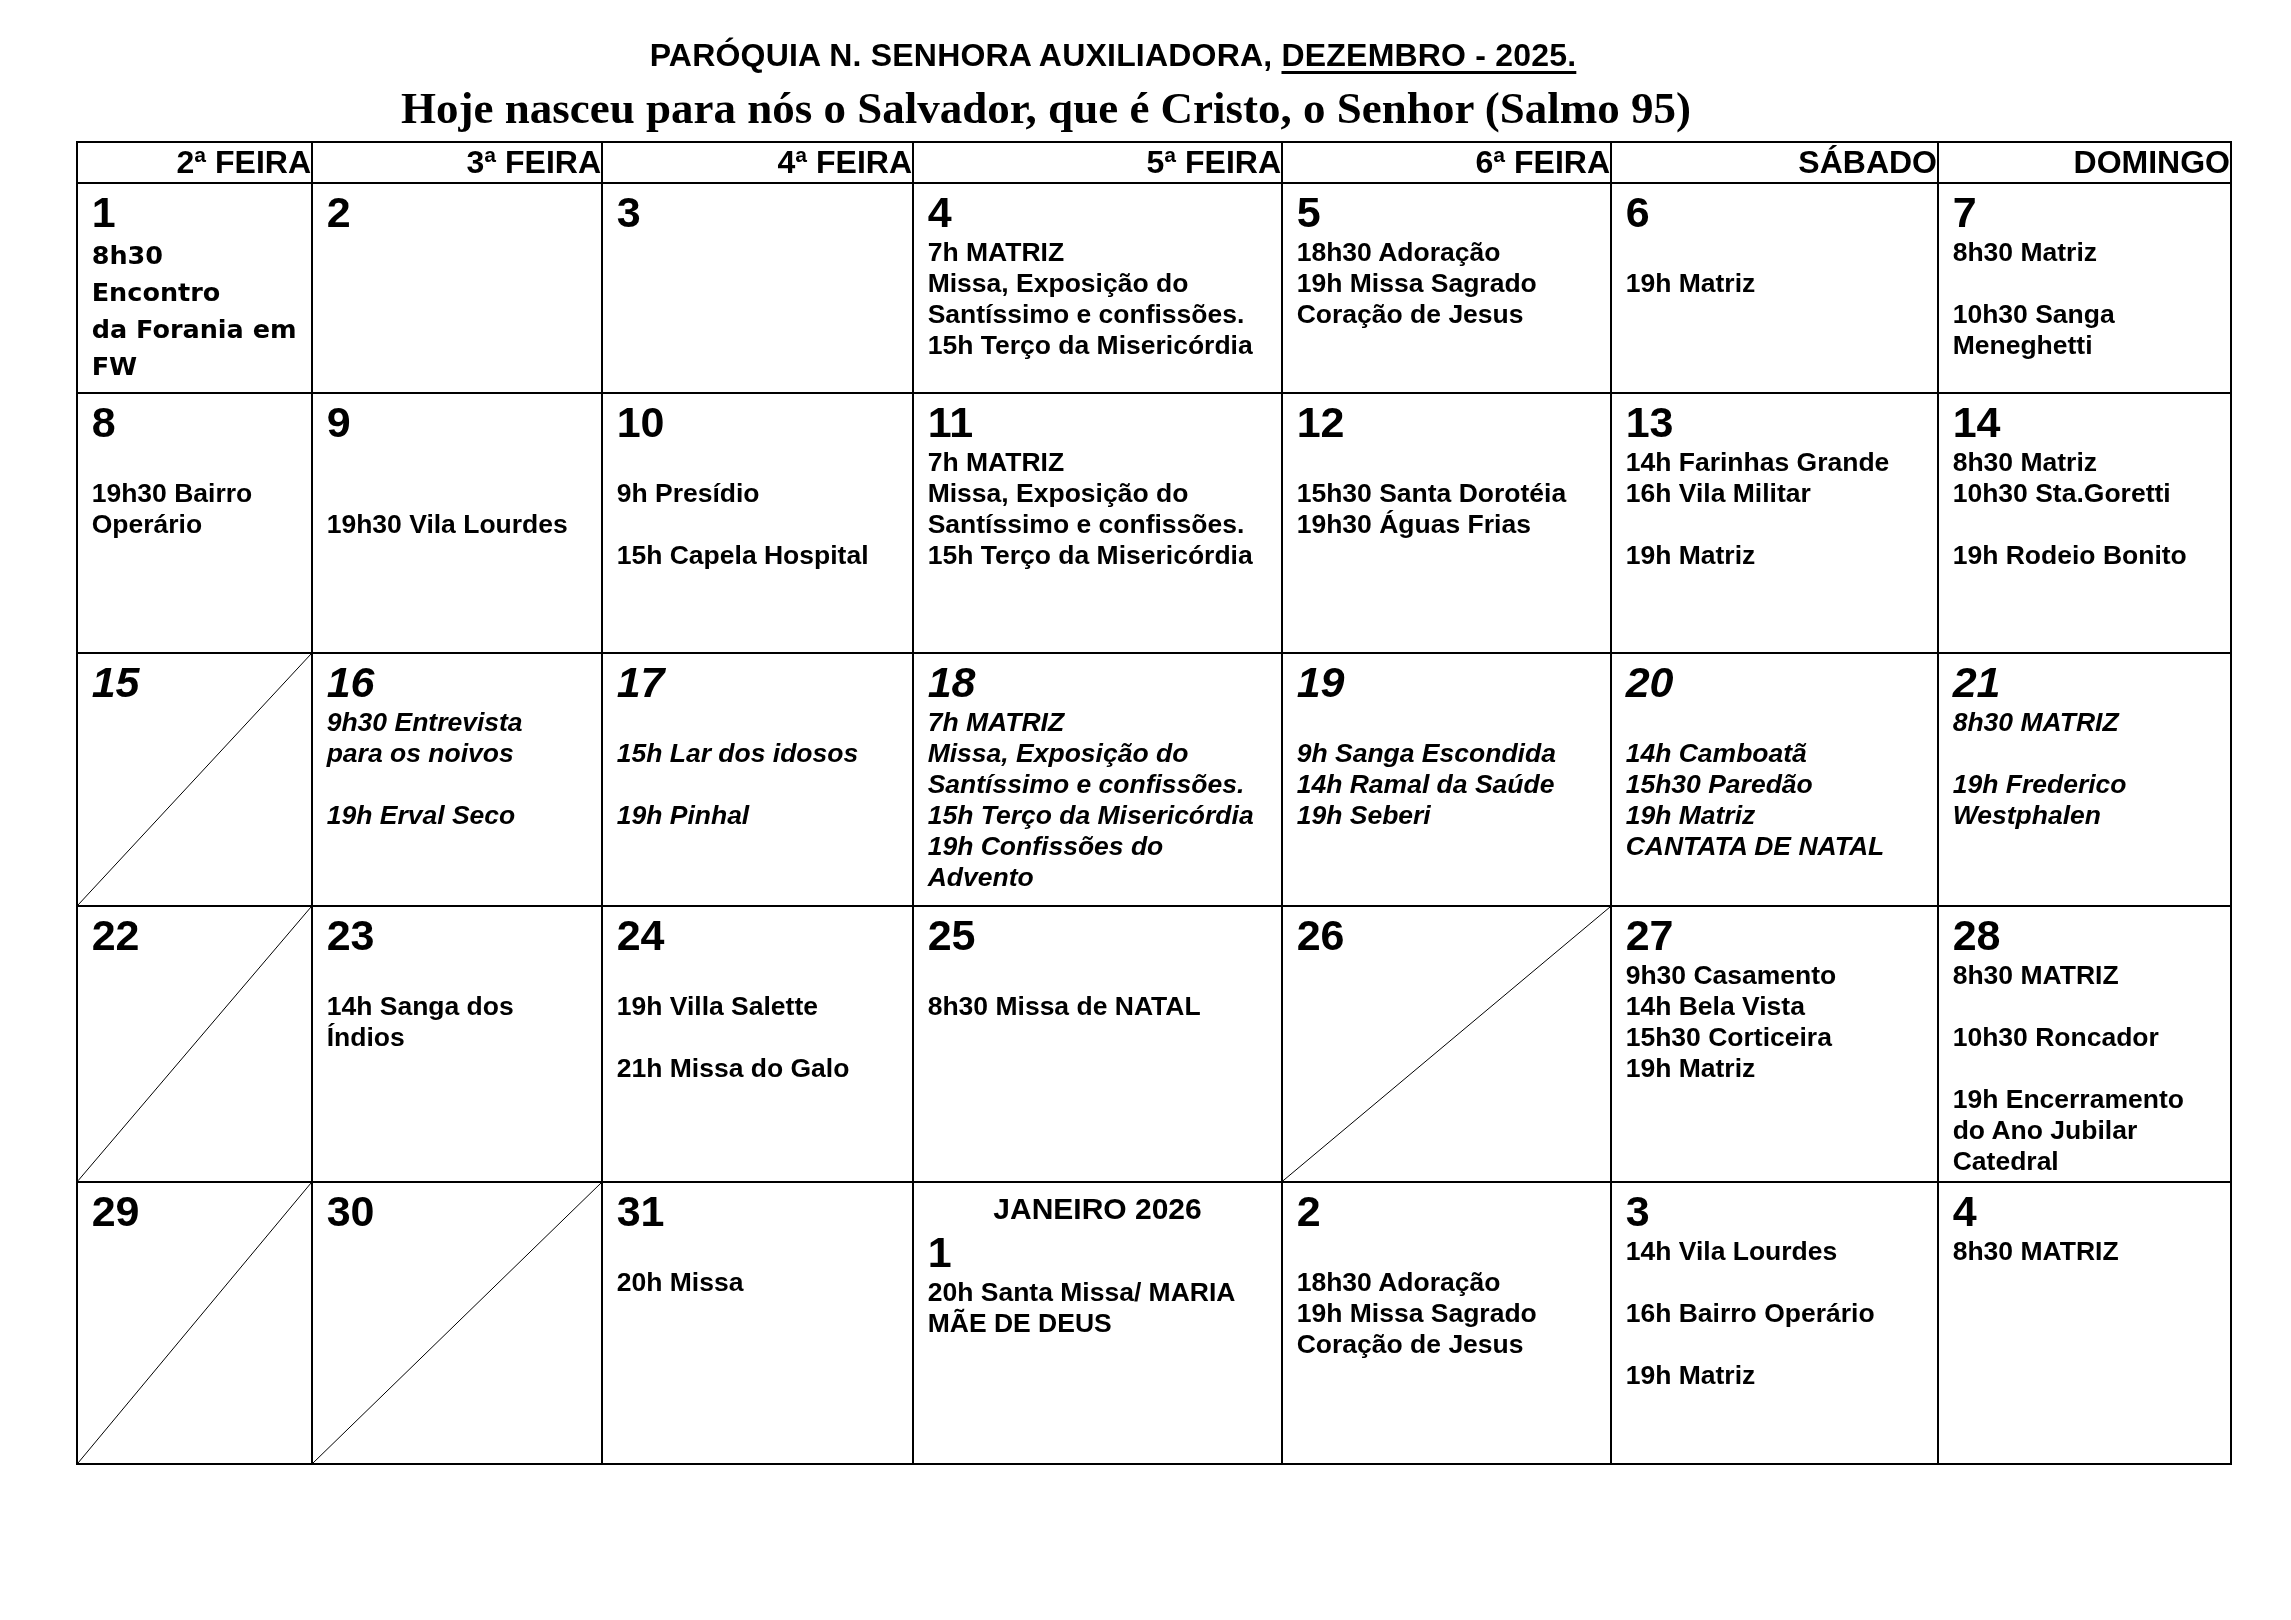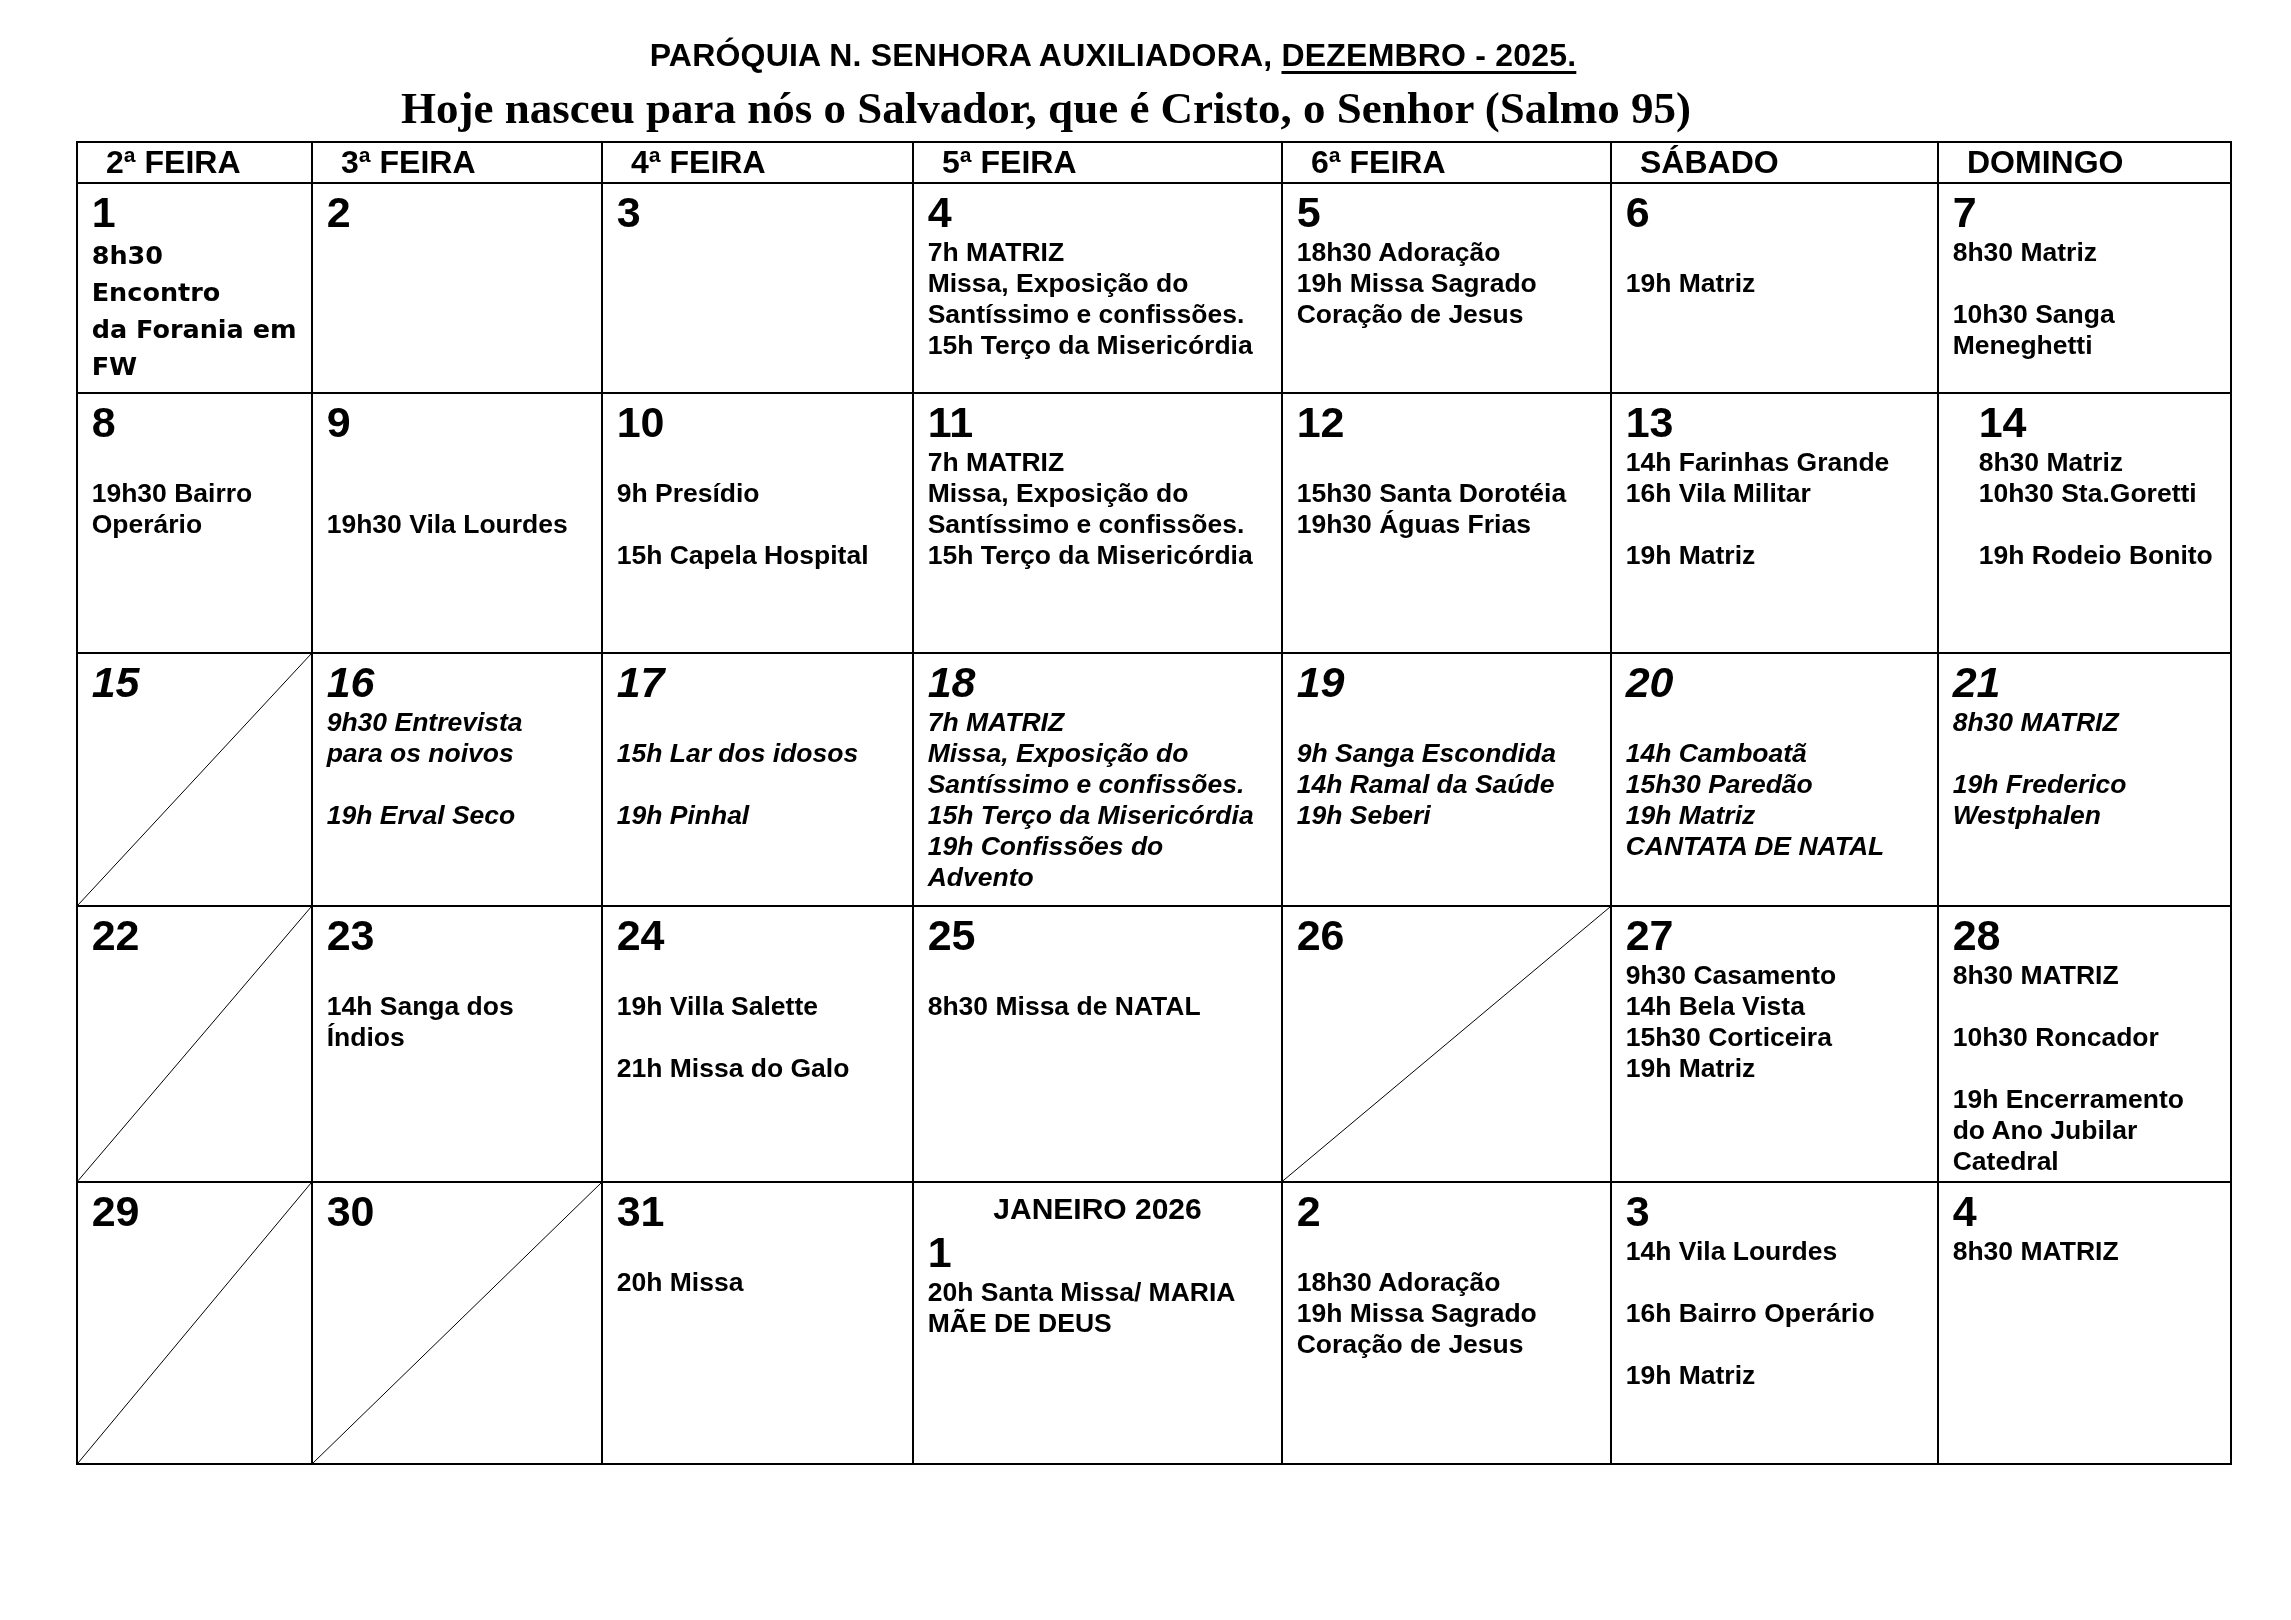--- a/index.html
+++ b/index.html
@@ -4,21 +4,21 @@
 <style>
   html, body { margin:0; padding:0; background:#ffffff; }
   body { width:2292px; height:1620px; position:relative; overflow:hidden; color:#000; }
   .title1 { position:absolute; top:37px; left:0; width:2226px; text-align:center;
     font-family:"Liberation Sans", sans-serif; font-weight:bold; font-size:32px; letter-spacing:0.2px; }
   .title1 u { text-decoration:underline; text-decoration-thickness:2.9px; text-underline-offset:4.9px; }
   .title2 { position:absolute; top:82px; left:0; width:2092px; text-align:center;
     font-family:"Liberation Serif", serif; font-weight:bold; font-size:45px; }
   table.cal { position:absolute; left:76px; top:141px; width:2154px; border-collapse:collapse; table-layout:fixed; }
   table.cal th, table.cal td { border:2px solid #000; vertical-align:top; padding:0; position:relative; overflow:hidden; }
-  table.cal th { height:39px; font-family:"Liberation Sans", sans-serif; font-weight:bold; font-size:32px; text-align:left; vertical-align:middle;padding-left:28px; }
+  table.cal th { height:39px; font-family:"Liberation Sans", sans-serif; font-weight:bold; font-size:32px; text-align:right; vertical-align:middle;padding-left:28px; }
   .cell { padding:3.9px 13.7px; font-family:"Liberation Sans", sans-serif; font-weight:bold; }
   .daynum { font-size:43px; line-height:49px; }
   .evt { font-size:26.5px; line-height:31px; white-space:pre-line; }
   .evt.calibri { font-family:"DejaVu Sans", sans-serif; font-size:25.5px; line-height:37px; }
   .month-label { text-align:center; font-size:30px; line-height:39px; margin-top:2px; }
   svg.strike { position:absolute; left:0; top:0; width:100%; height:100%; pointer-events:none; }
 </style>
 </head>
 <body>
 
@@ -147,21 +147,21 @@
         </td>
         <td style="height: 258px;">
           <div class="cell">
             <div class="daynum">13</div>
             <div class="evt">14h Farinhas Grande
 16h Vila Militar
 
 19h Matriz</div>
           </div>
         </td>
-        <td style="height: 258px; padding-left: 26px;">
+        <td style="height: 258px;">
           <div class="cell">
             <div class="daynum">14</div>
             <div class="evt">8h30 Matriz
 10h30 Sta.Goretti
 
 19h Rodeio Bonito</div>
           </div>
         </td>
       </tr>
       <tr style="height: 251px; font-style: italic;">

